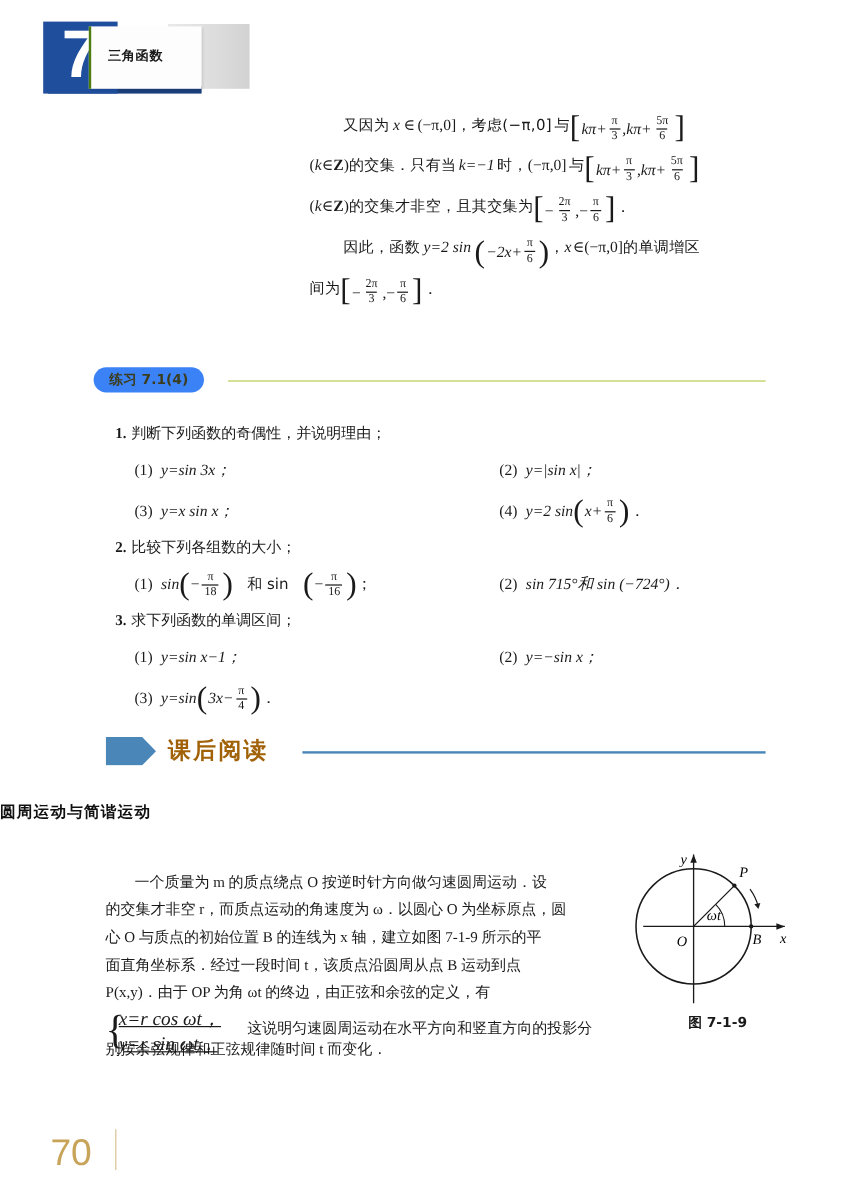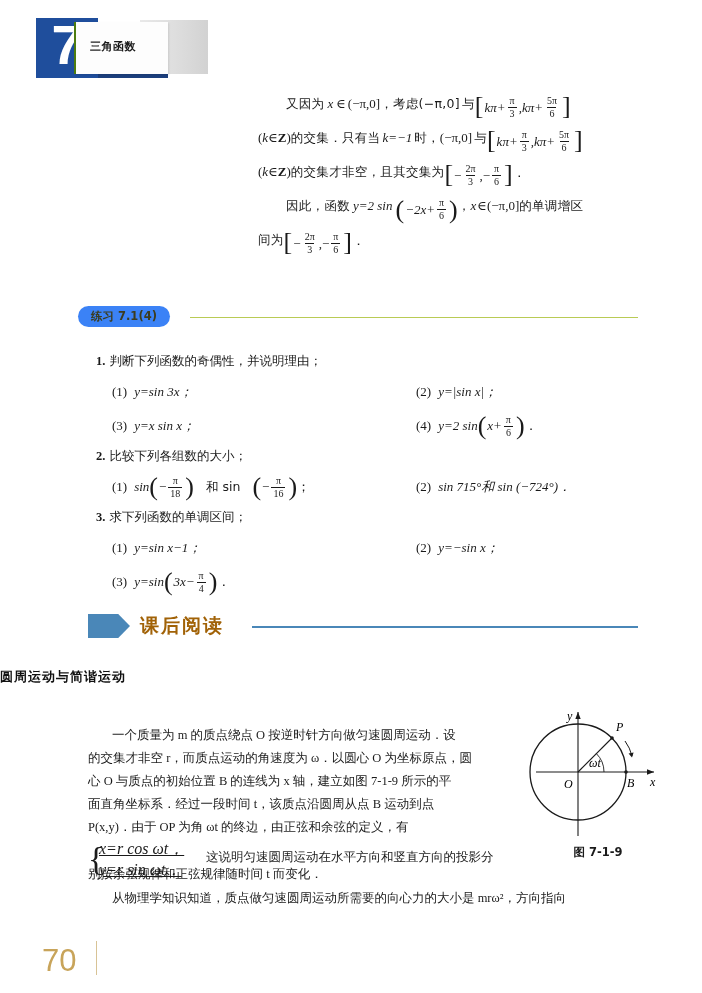--- a/index.html
+++ b/index.html
@@ -406,21 +406,20 @@
       <div class="sys-eqs">
         <div class="e it">x=r cos ωt，</div>
         <div class="e it">y=r sin ωt．</div>
       </div>
       <div class="sys-tail">这说明匀速圆周运动在水平方向和竖直方向的投影分</div>
     </div>
   </div>
 
   <div class="read-full">
     <div class="rline">别按余弦规律和正弦规律随时间 t 而变化．</div>
-    <div class="rline ind">从物理学知识知道，质点做匀速圆周运动所需要的向心力的大小是 mrω²，方向指向</div>
   </div>
 
   <div class="figure">
     <svg width="140" height="145" viewBox="0 0 140 145">
 
       <line x1="8" y1="74" x2="126" y2="74" stroke="#1a1a1a" stroke-width="1.1"></line>
       <polygon points="126,74 119,71.3 119,76.7" fill="#1a1a1a"></polygon>
       <line x1="50" y1="138" x2="50" y2="14" stroke="#1a1a1a" stroke-width="1.1"></line>
       <polygon points="50,14 47.3,21 52.7,21" fill="#1a1a1a"></polygon>
 

